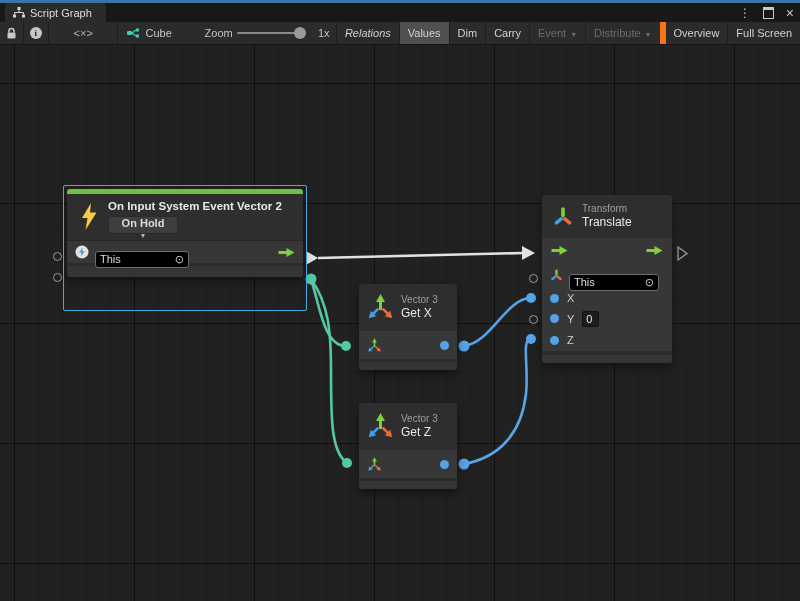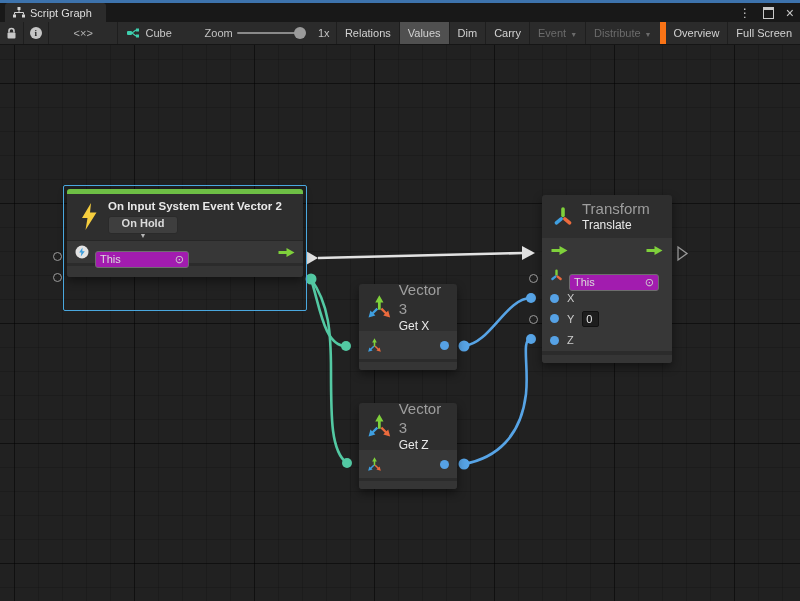--- a/index.html
+++ b/index.html
@@ -25,21 +25,21 @@
   .sliderseg{width:88px;border-right:none;position:relative;}
   .slidertrack{position:absolute;left:2px;right:10px;top:10px;height:2px;background:#8a8a8a;border-radius:1px;}
   .sliderhandle{position:absolute;right:6px;top:5px;width:12px;height:12px;border-radius:50%;background:#9a9a9a;}
   .zoomval{width:28px;border-right:none;color:#c3c3c3;}
   .tbtn{height:100%;display:flex;align-items:center;padding:0 8px;border-left:1px solid #1e1e1e;
         color:#d2d2d2;gap:4px;white-space:nowrap;}
   .tbtn.active{background:#505050;}
   .tbtn.disabled{color:#6b6b6b;}
   .caret{font-size:7px;line-height:1;transform:translateY(1px);}
   .tbtn.disabled .caret{color:#6b6b6b;}
-  .pushright{margin-left:auto;}
+  .pushright{margin-left:auto;font-style:italic;}
   .infoicon{width:12px;height:12px;border-radius:50%;background:#c6c6c6;color:#262626;
             font-size:9px;font-weight:bold;display:flex;align-items:center;justify-content:center;
             font-family:"Liberation Serif",serif;}
   
   .canvas{position:relative;width:800px;height:556px;background-color:#212121;
     background-image:
       linear-gradient(90deg, rgba(0,0,0,.42) 0 1px, transparent 1px),
       linear-gradient(180deg, rgba(0,0,0,.42) 0 1px, transparent 1px),
       linear-gradient(90deg, rgba(0,0,0,.15) 0 1px, transparent 1px),
       linear-gradient(180deg, rgba(0,0,0,.15) 0 1px, transparent 1px);
@@ -48,26 +48,26 @@
   .wires{position:absolute;left:0;top:0;z-index:2;}
   
   .vnode{position:absolute;background:#2e2e2e;border-radius:3px;z-index:3;
          box-shadow:0 4px 10px rgba(0,0,0,.45);}
   .selrect{position:absolute;border:1px solid #4aa8df;z-index:4;pointer-events:none;border-radius:2px;}
   .greenbar{height:5px;border-radius:3px 3px 0 0;}
   .nrow{background:#373737;display:flex;align-items:center;padding:0 8px;}
   .ndivider{height:1px;background:#262626;}
   .nfooter{height:11px;background:#353535;border-top:3px solid #2b2b2b;border-radius:0 0 3px 3px;}
   .nheader-texts{display:flex;flex-direction:column;line-height:1.25;}
-  .ncategory{font-size:15px;color:#9e9e9e;}
+  .ncategory{font-size:10px;color:#9e9e9e;}
   .ntitle{font-size:12px;color:#e9e9e9;}
   .dropdown{background:#3e3e3e;border:1px solid #2a2a2a;border-radius:3px;height:16px;
             display:flex;align-items:center;justify-content:space-between;padding:0 5px;
             font-size:11px;color:#dcdcdc;flex-direction:column;}
-  .field{background:#a21caf;border:1px solid #6e6e6e;border-radius:3px;height:15px;
+  .field{background:#000000;border:1px solid #6e6e6e;border-radius:3px;height:15px;
          display:flex;align-items:center;justify-content:space-between;padding:0 4px;
          font-size:11px;color:#dcdcdc;margin-top:14px;}
   .target{color:#cfcfcf;font-size:11px;line-height:1;}
   .dot{width:9px;height:9px;border-radius:50%;background:#56a2e6;flex:0 0 auto;}
   .port-ring{position:absolute;width:9px;height:9px;border:1.5px solid #9a9a9a;border-radius:50%;
              box-sizing:border-box;z-index:5;background:transparent;}
   .plabel{font-size:11px;color:#cccccc;}
   .valuebox{background:#1d1d1d;border:1px solid #111;border-radius:2px;min-width:9px;height:14px;
             padding:0 3px;font-size:11px;color:#e8e8e8;display:flex;align-items:center;}
   .evlabel{font-size:11px;color:#c9c9c9;}

